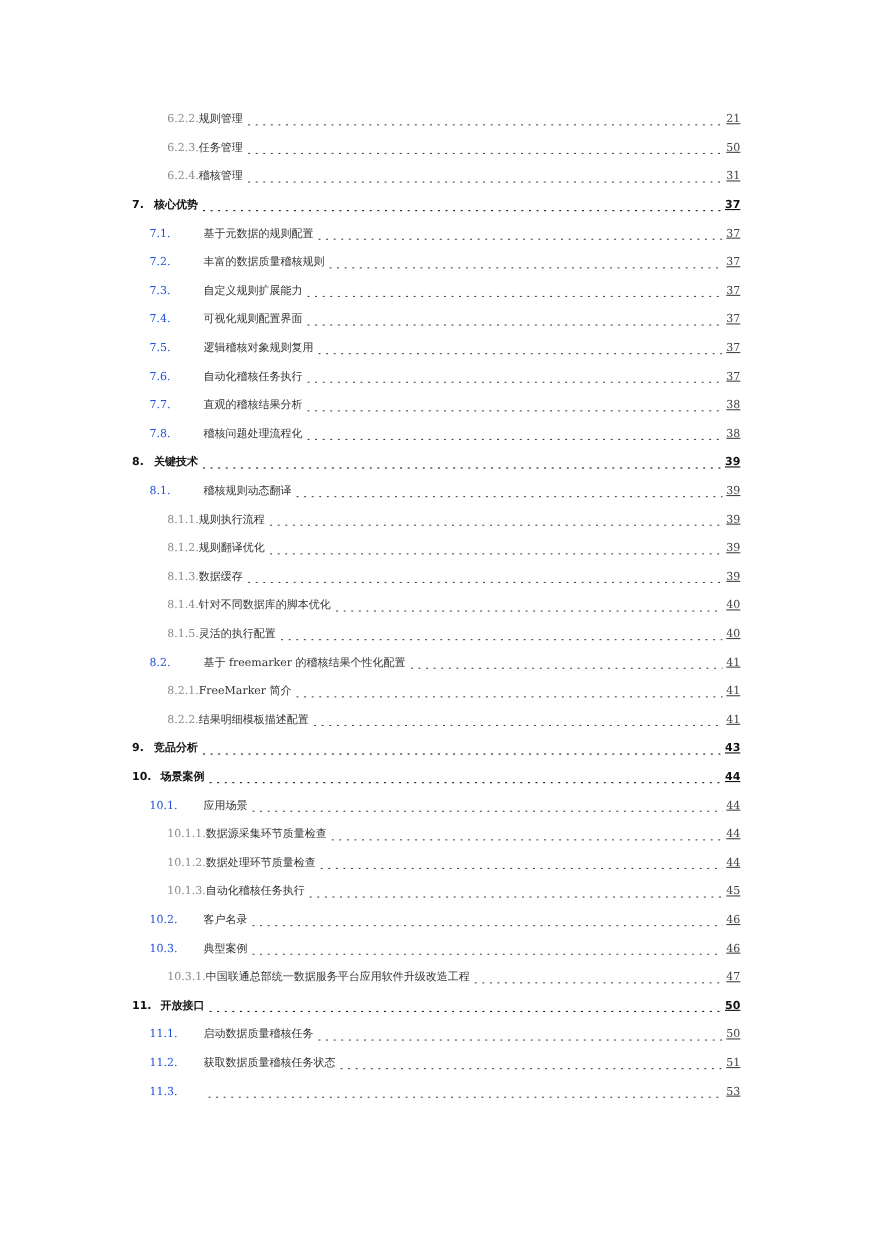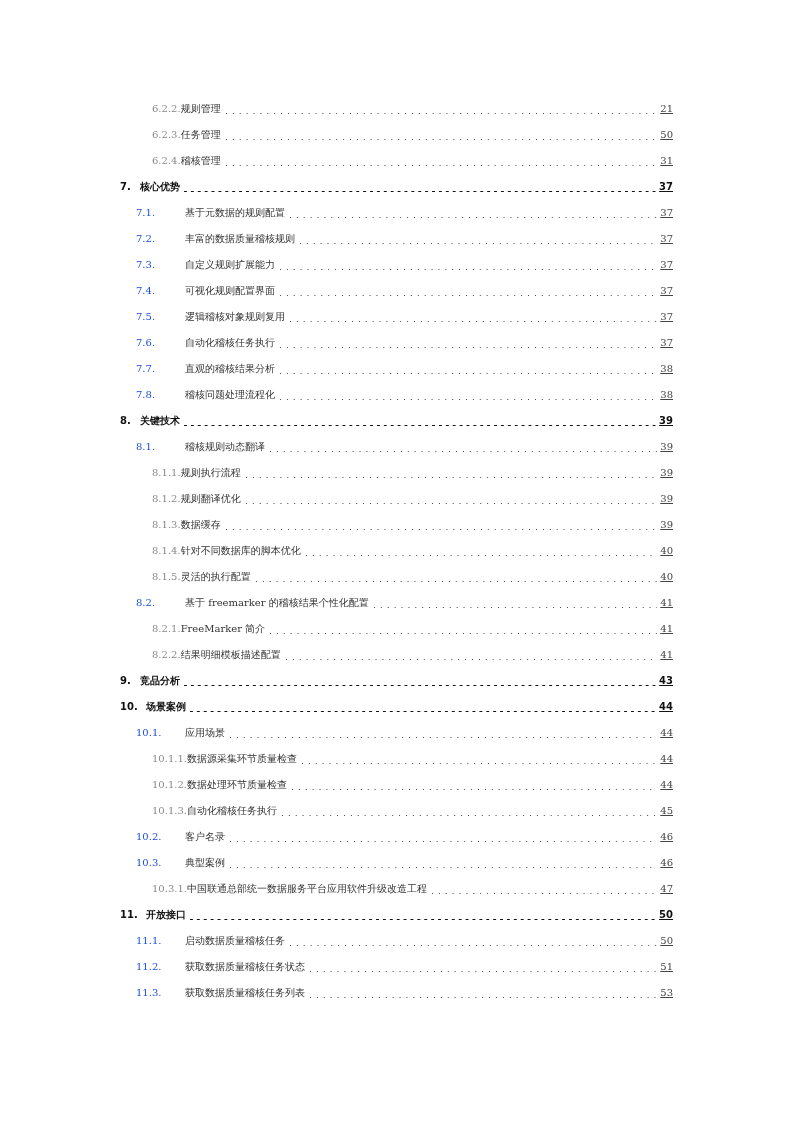--- a/index.html
+++ b/index.html
@@ -281,17 +281,16 @@
       <span class="page">50</span>
     </div>
   <div class="toc-row lvl2" style="top:858px">
       <span class="num">11.2.</span>
       <span class="title">获取数据质量稽核任务状态</span>
       <span class="dots"></span>
       <span class="page">51</span>
     </div>
   <div class="toc-row lvl2" style="top:884px">
       <span class="num">11.3.</span>
-      <span class="title">获取数据质量稽核任务列表</span>
       <span class="dots"></span>
       <span class="page">53</span>
     </div>
 </div>
 
 </body></html>

